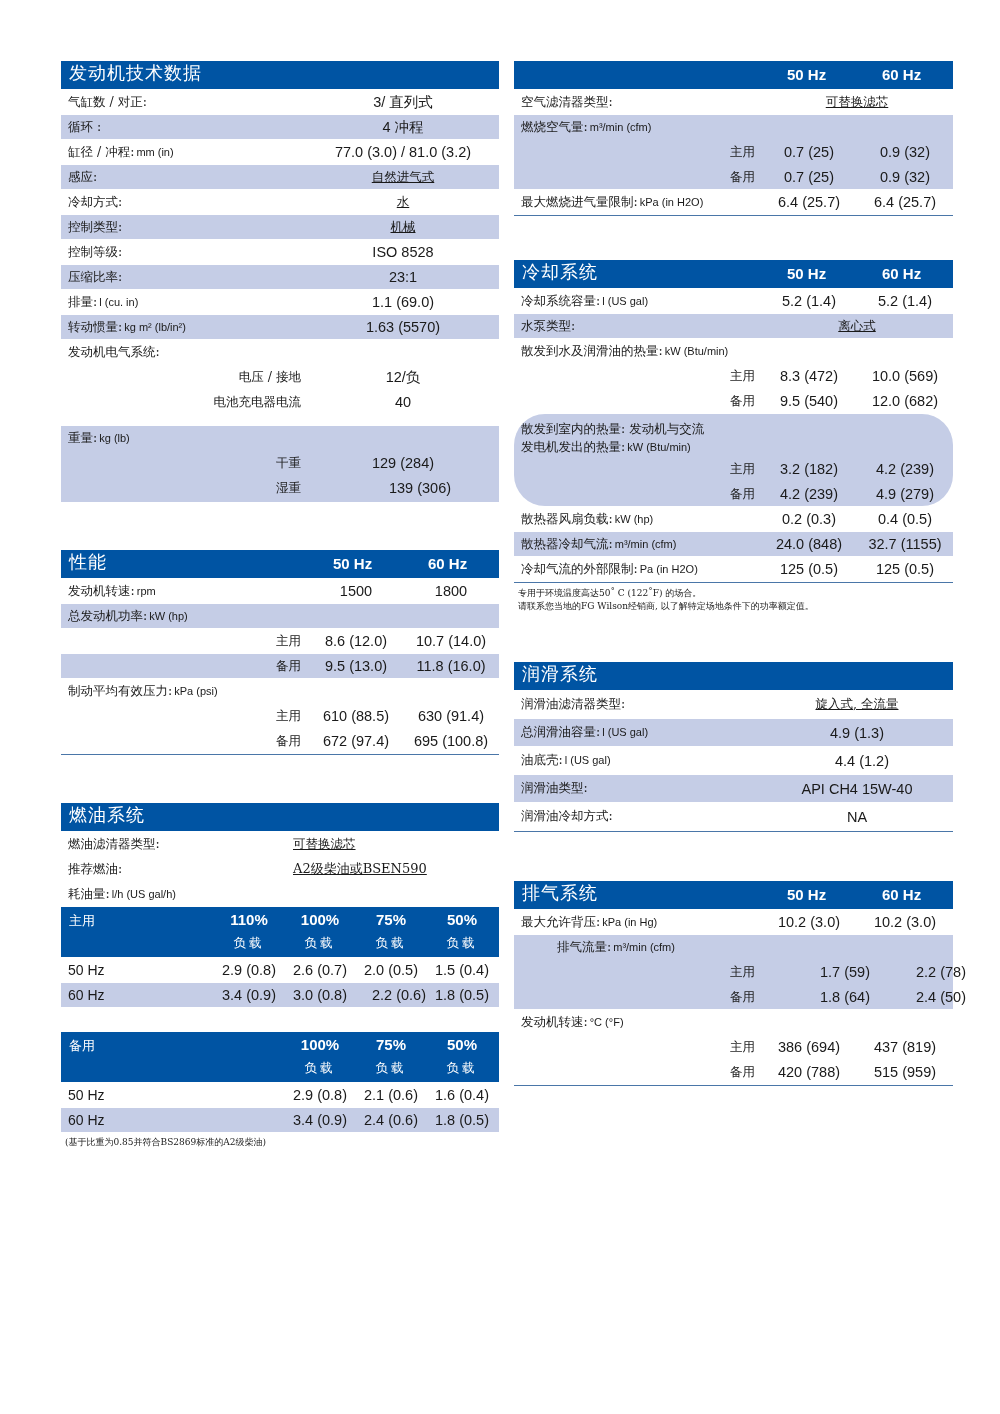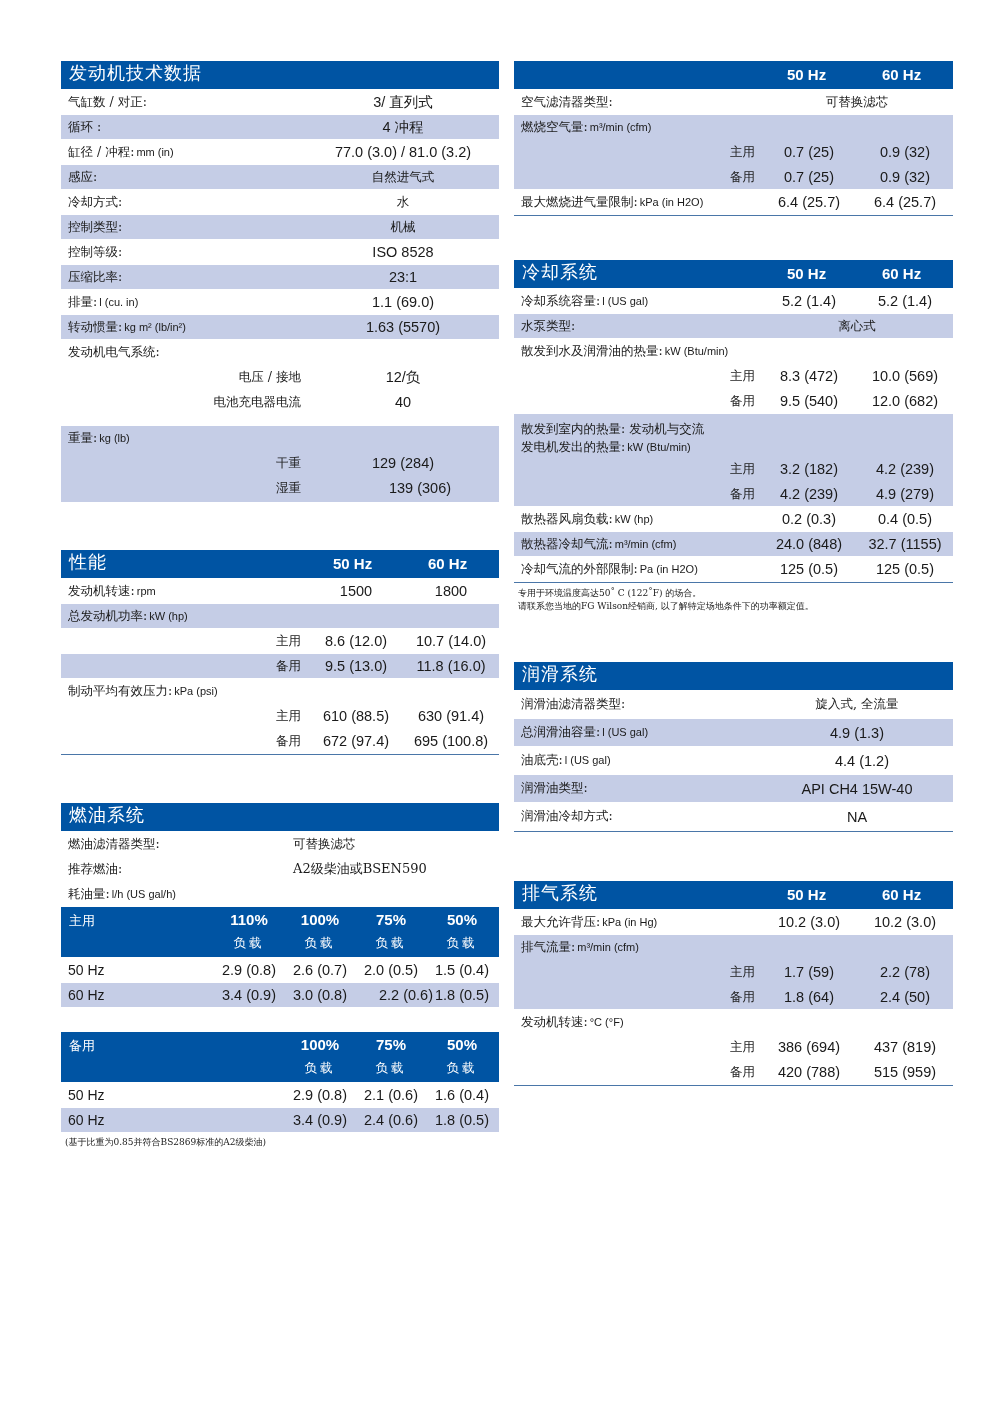--- a/index.html
+++ b/index.html
@@ -8,21 +8,21 @@
   .left{left:61px;width:438px;}
   .right{left:514px;width:439px;}
   .hdr{background:#0054a3;color:#fff;height:28px;display:flex;position:relative;}
   .hdr .t{font-family:"DejaVu Serif",serif;font-size:18px;padding-left:8px;flex:1;letter-spacing:1px;}
   .hdr .hz{position:absolute;font-weight:bold;font-size:15px;font-family:"Liberation Sans",sans-serif;top:5px;}
   .row{position:relative;height:24px;margin-top:1px;font-size:13px;display:flex;align-items:center;}
   .row.b{background:#c5cde6;}
   .lbl{font-family:"DejaVu Serif",serif;font-size:12.5px;padding-left:7px;white-space:nowrap;}
   .unit{font-family:"Liberation Sans",sans-serif;font-size:11px;margin-left:2px;}
   .val{position:absolute;font-family:"Liberation Sans",sans-serif;font-size:14.5px;white-space:nowrap;transform:translateX(-50%);}
-  .cn{font-family:"DejaVu Serif",serif;font-size:12.5px;}
+  .cn{font-family:"DejaVu Serif",serif;font-size:12.5px;text-decoration:underline;}
   .sub{position:absolute;font-family:"DejaVu Serif",serif;font-size:12.5px;right:198px;}
   .endline{height:0;border-bottom:1.5px solid #4a76a8;margin-top:1px;}
   .note{font-family:"DejaVu Serif",serif;font-size:9px;line-height:13px;padding-left:4px;margin-top:4px;}
   .fhdr{background:#0054a3;color:#fff;height:50px;position:relative;font-family:"DejaVu Serif",serif;}
   .fhdr .t{position:absolute;left:8px;top:5px;font-size:13px;}
   .fhdr .p{position:absolute;top:4px;font-family:"Liberation Sans",sans-serif;font-weight:bold;font-size:15px;transform:translateX(-50%);}
   .fhdr .l{position:absolute;top:28px;font-size:12.5px;transform:translateX(-50%);letter-spacing:3px;}
 </style>
 </head>
 <body>
@@ -167,21 +167,21 @@
       <span class="lbl" style="font-family:'Liberation Sans',sans-serif;font-size:14px;">50 Hz</span>
       <span class="val" style="left:188px">2.9 (0.8)</span>
       <span class="val" style="left:259px">2.6 (0.7)</span>
       <span class="val" style="left:330px">2.0 (0.5)</span>
       <span class="val" style="left:401px">1.5 (0.4)</span>
     </div>
   <div class="row b">
       <span class="lbl" style="font-family:'Liberation Sans',sans-serif;font-size:14px;">60 Hz</span>
       <span class="val" style="left:188px">3.4 (0.9)</span>
       <span class="val" style="left:259px">3.0 (0.8)</span>
-      <span class="val" style="left:345px">2.2 (0.6)</span>
+      <span class="val" style="left:338px">2.2 (0.6)</span>
       <span class="val" style="left:401px">1.8 (0.5)</span>
     </div>
 
   <div class="fhdr" style="margin-top:25px;">
     <span class="t">备用</span>
     <span class="p" style="left:259px">100%</span>
     <span class="p" style="left:330px">75%</span>
     <span class="p" style="left:401px">50%</span>
     <span class="l" style="left:259px">负载</span>
     <span class="l" style="left:330px">负载</span>
@@ -255,21 +255,21 @@
   <div class="row">
       <span class="sub">主用</span>
       <span class="val" style="left:295px">8.3 (472)</span>
       <span class="val" style="left:391px">10.0 (569)</span>
     </div>
   <div class="row">
       <span class="sub">备用</span>
       <span class="val" style="left:295px">9.5 (540)</span>
       <span class="val" style="left:391px">12.0 (682)</span>
     </div>
-  <div style="background:#c5cde6;margin-top:1px;">
+  <div style="background:#c5cde6;margin-top:1px;border-radius:31px;">
     <div class="lbl" style="padding-top:6px;line-height:18px;">
       <div>散发到室内的热量: 发动机与交流</div>
       <div><span>发电机发出的热量:</span><span class="unit">kW (Btu/min)</span></div>
     </div>
     <div class="row">
         <span class="sub">主用</span>
         <span class="val" style="left:295px">3.2 (182)</span>
         <span class="val" style="left:391px">4.2 (239)</span>
       </div>
     <div class="row">
@@ -331,21 +331,21 @@
   <div class="hdr">
       <span class="t">排气系统</span>
       <span class="hz" style="left:273px">50 Hz</span>
       <span class="hz" style="left:368px">60 Hz</span>
     </div>
   <div class="row">
       <span class="lbl"><span>最大允许背压:</span><span class="unit">kPa (in Hg)</span></span>
       <span class="val" style="left:295px">10.2 (3.0)</span>
       <span class="val" style="left:391px">10.2 (3.0)</span>
     </div>
-  <div style="background:#c5cde6;margin-top:1px;">
+  <div style="background:#c5cde6;margin-top:1px;padding-left:36px;">
     <div class="row" style="margin-top:0">
         <span class="lbl"><span>排气流量:</span><span class="unit">m³/min (cfm)</span></span>
       </div>
     <div class="row">
         <span class="sub">主用</span>
         <span class="val" style="left:295px">1.7 (59)</span>
         <span class="val" style="left:391px">2.2 (78)</span>
       </div>
     <div class="row">
         <span class="sub">备用</span>

